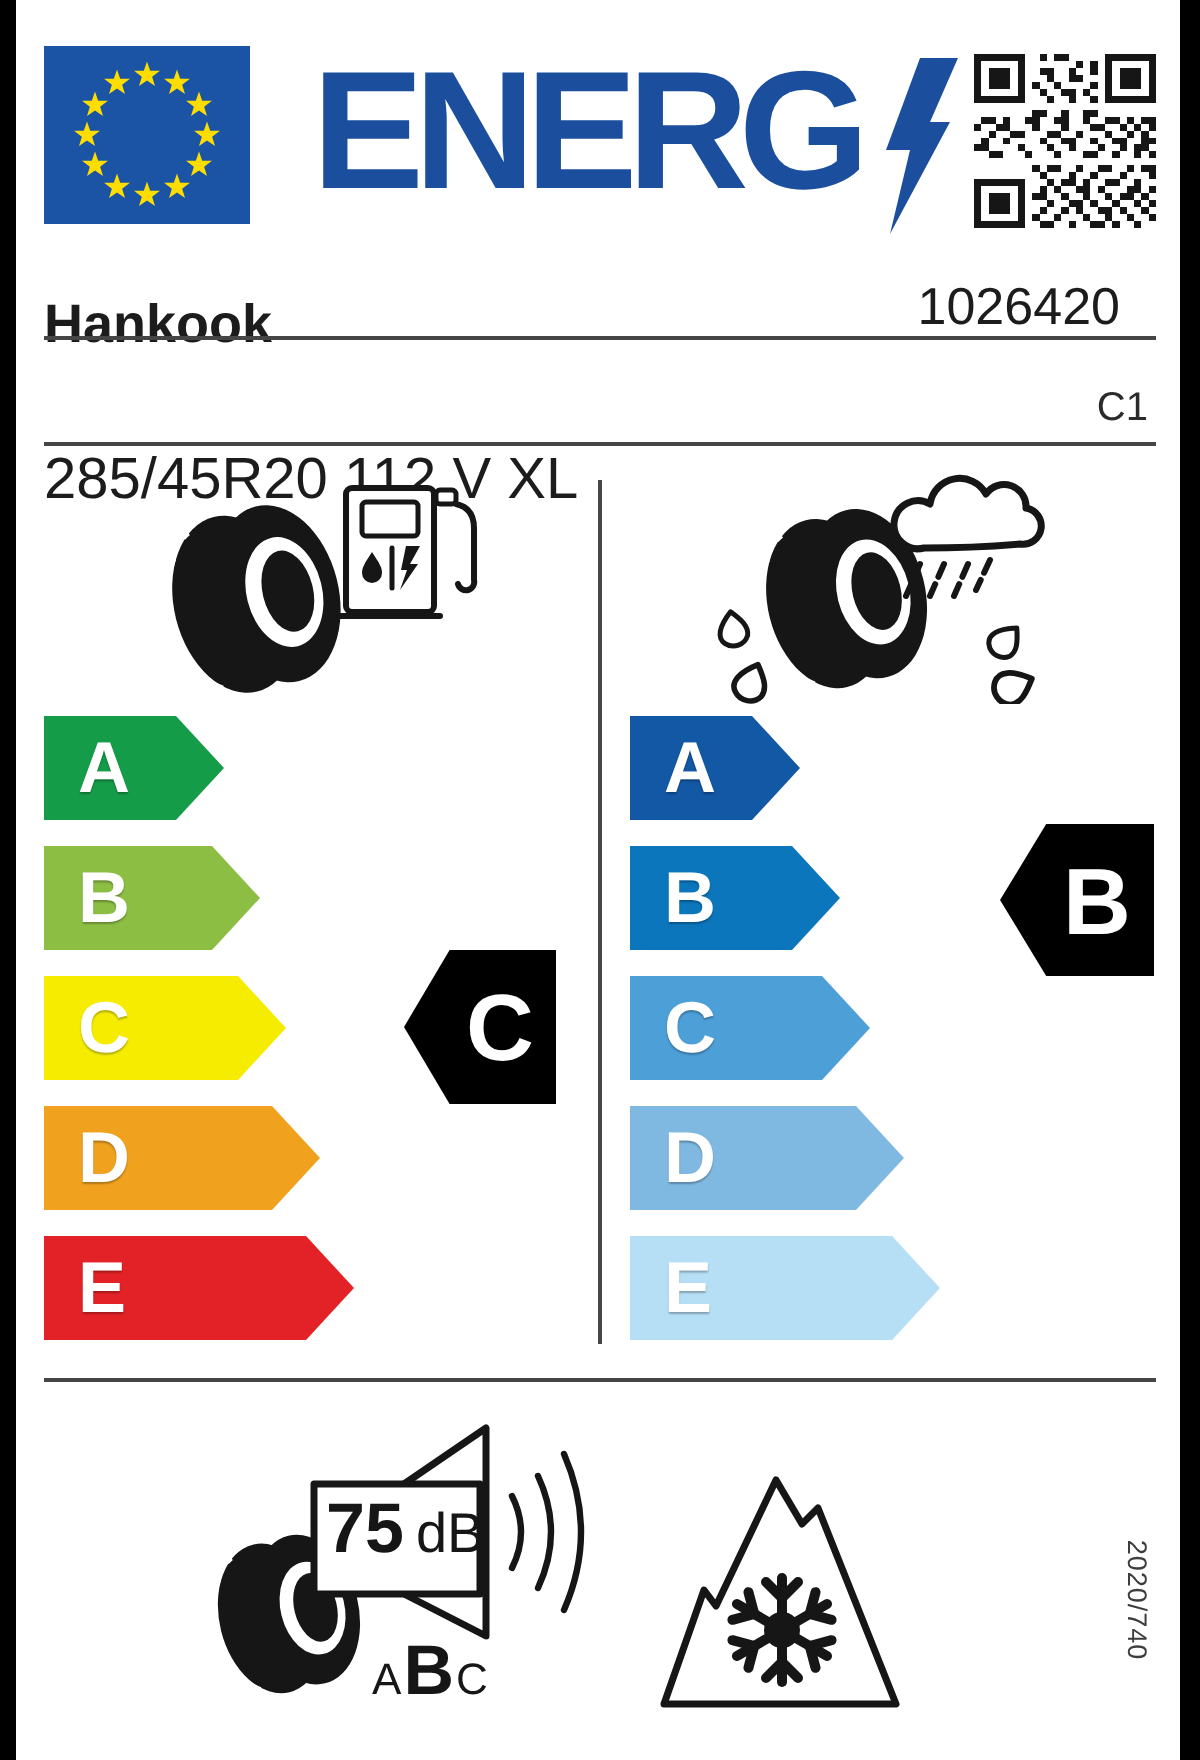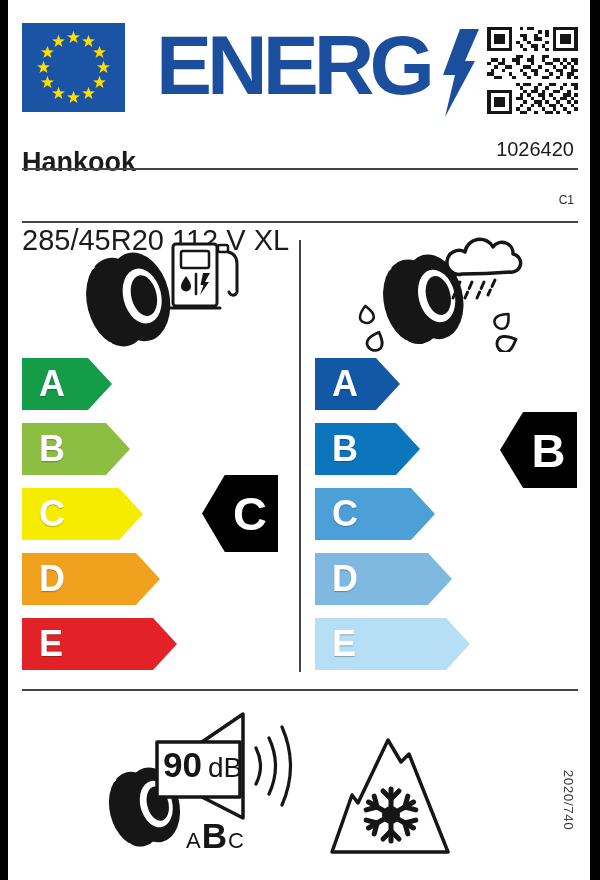--- a/index.html
+++ b/index.html
@@ -11,25 +11,25 @@
 
   
   .flag{position:absolute;left:22px;top:23px;}
   .energ{position:absolute;left:156px;top:26px;font-size:84px;font-weight:bold;
     color:#1B4F9E;letter-spacing:-5px;line-height:.95;}
   .bolt{position:absolute;left:441px;top:29px;}
   .qr{position:absolute;left:487px;top:27px;}
 
   
   .brand{position:absolute;left:22px;top:147px;font-size:27px;font-weight:bold;}
-  .eprel{position:absolute;right:26px;top:138px;font-size:20px;}
+  .eprel{position:absolute;right:40px;top:138px;font-size:26px;}
   .hline{position:absolute;left:22px;width:556px;height:2px;background:#454545;}
   .line1{top:168px;} .line2{top:221px;} .line3{top:689px;}
   .size{position:absolute;left:22px;top:184px;font-size:29px;margin-top:40px;}
-  .tclass{position:absolute;right:26px;top:193px;font-size:12px;color:#2b2b2b;text-align:right;}
+  .tclass{position:absolute;right:26px;top:193px;font-size:20px;color:#2b2b2b;text-align:right;}
 
   .vdivider{position:absolute;left:299px;top:240px;width:2px;height:432px;background:#454545;}
 
   
   .icon-abs{position:absolute;}
   svg .ln{fill:none;stroke:#161616;stroke-linecap:round;stroke-linejoin:round;}
   svg .fw{fill:#fff;stroke:#161616;stroke-linejoin:round;}
 
   
   .arrow{position:absolute;height:52px;box-sizing:border-box;padding-left:17px;
@@ -199,21 +199,21 @@
   <svg class="icon-abs speaker" style="left:152px;top:710px;" width="160" height="112" viewBox="0 0 160 112">
     <polygon class="fw" points="50,32 91,4 91,108 50,87" stroke-width="3.5"></polygon>
     <rect class="fw" x="5" y="32" width="83" height="55" stroke-width="3.5"></rect>
     <g class="ln" stroke-width="3.2">
       <path d="M104,38 q9,18 0,36"></path>
       <path d="M117,28 q13,28 0,56"></path>
       <path d="M130,17 q17,39 0,78"></path>
     </g>
   </svg>
   <div class="noise-db">
-    <span class="v">90</span>
+    <span class="v">75</span>
     <span class="u">dB</span>
   </div>
   <div class="noise-abc">
     <span class="s">A</span>
     <span class="b">B</span>
     <span class="s">C</span>
   </div>
 
   <svg class="icon-abs" style="left:328px;top:736px;" width="124" height="122" viewBox="0 0 124 122">
     <path class="fw" d="M4,116 L24,59 L30,67 L60,4 L73,26 L81,18 L120,116 Z" stroke-width="3.5"></path>

